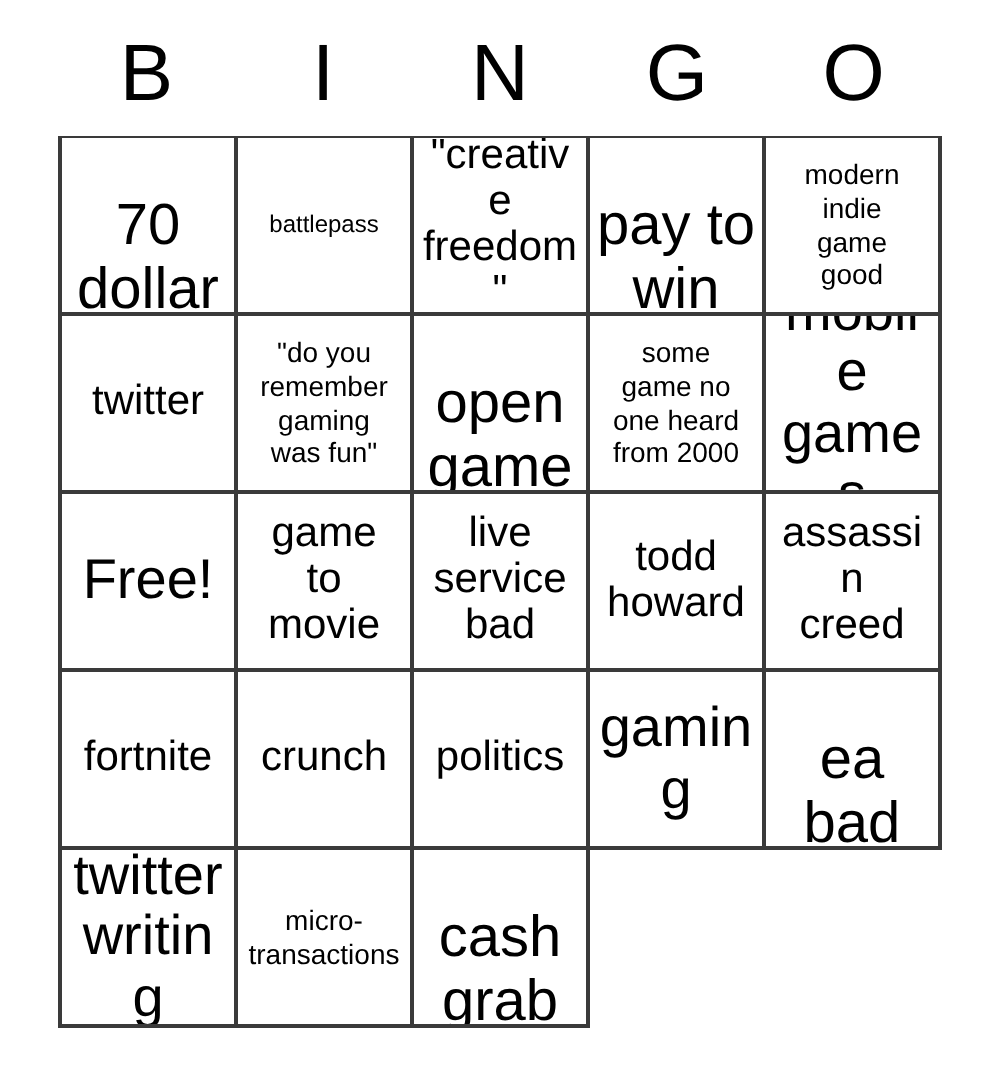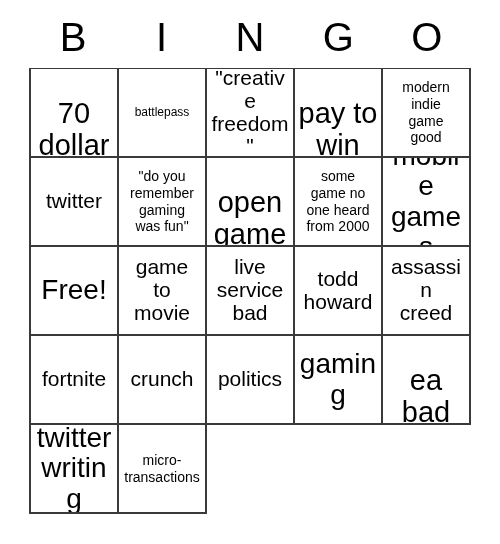--- a/index.html
+++ b/index.html
@@ -177,15 +177,19 @@
 bad</span>
       </div>
     <div class="cell sz-lg">
         <span class="cell-text">twitter
 writing</span>
       </div>
     <div class="cell sz-xs">
         <span class="cell-text">micro-
 transactions</span>
       </div>
+    <div class="cell sz-xl">
+        <span class="cell-text">cash
+grab</span>
+      </div>
 
   </div>
 </div>
 
 </body></html>

